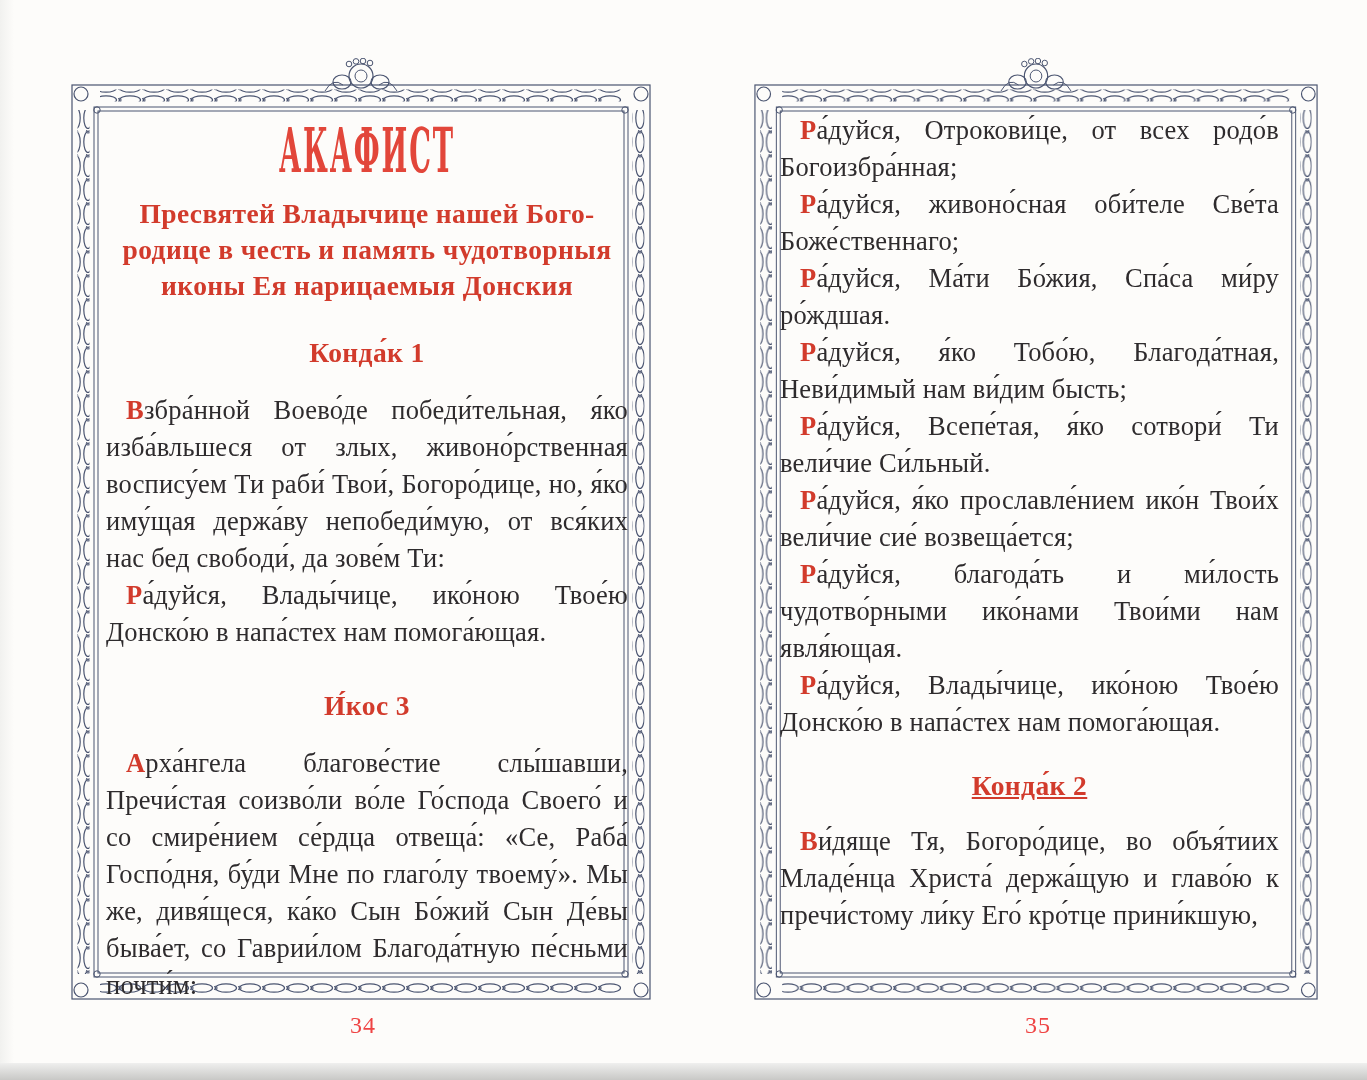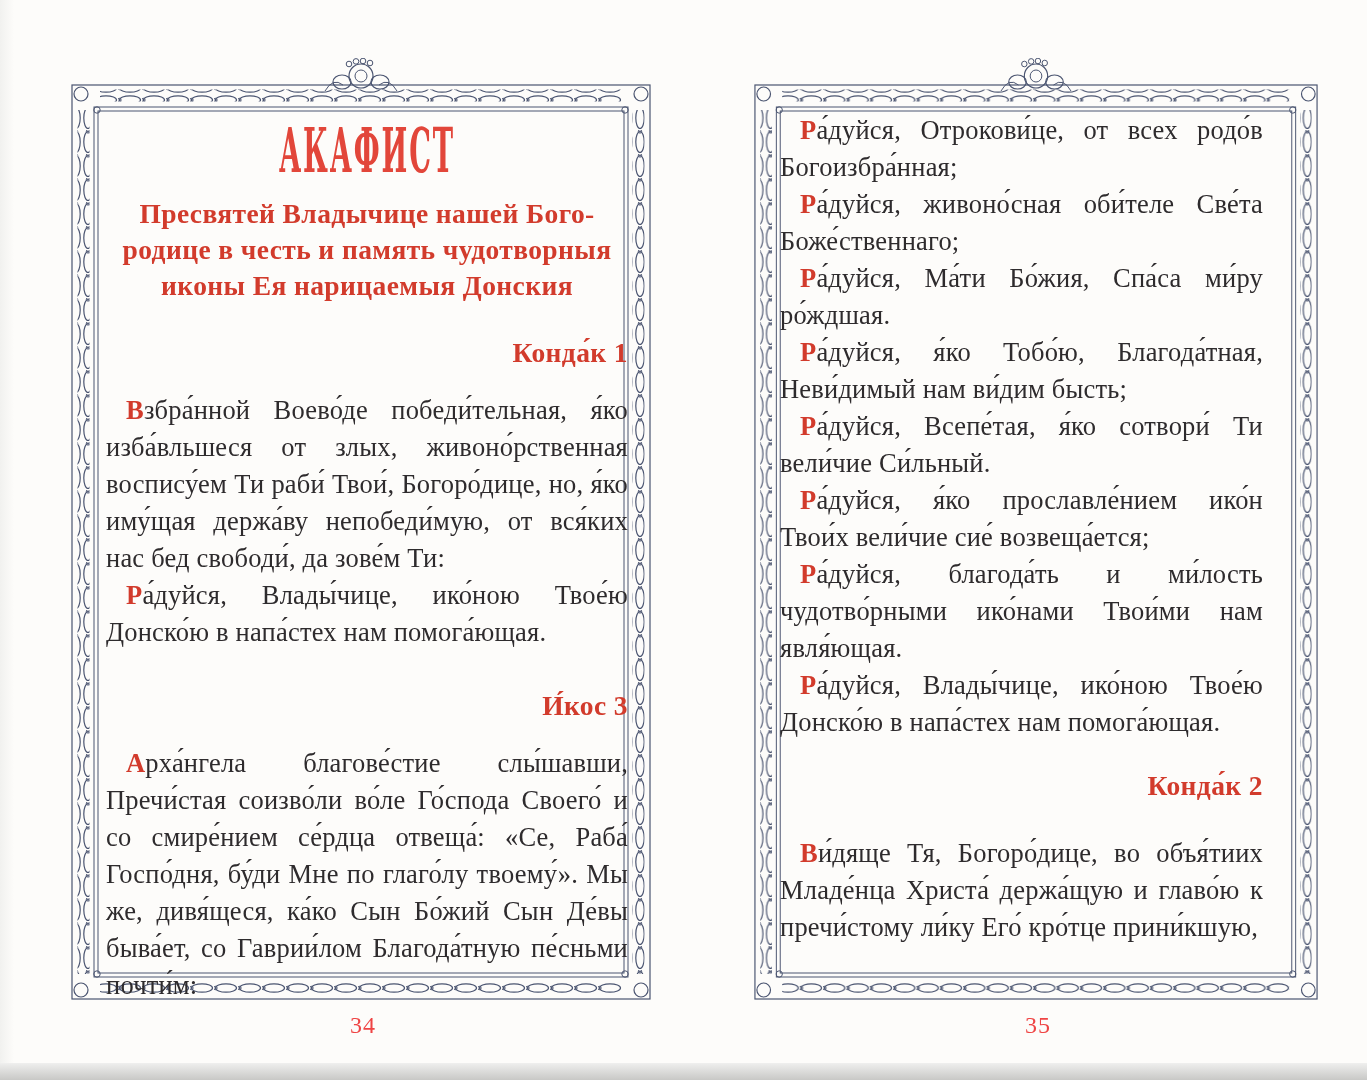--- a/index.html
+++ b/index.html
@@ -24,21 +24,21 @@
   .page { position: absolute; top: 58px; height: 944px; }
   .page-left  { left: 70px;  width: 582px; }
   .page-right { left: 753px; width: 566px; }
 
   .frame { position: absolute; inset: 0; width: 100%; height: 100%; }
   .ln { fill: none; stroke: var(--border); stroke-width: 1.2; }
   .lnthin { fill: none; stroke: var(--border); stroke-width: 1; }
 
   .content { position: absolute; top: 0; bottom: 0; }
   .content-left  { left: 36px; right: 24px; padding-top: 56px; }
-  .content-right { left: 27px; right: 56px; padding-top: 54px; }
+  .content-right { left: 27px; right: 40px; padding-top: 54px; }
 
   .akathist-title { text-align: center; height: 62px; margin-top: 6px; white-space: nowrap; }
   .akathist-title .tt {
     display: inline-block;
     font-family: "DejaVu Serif", serif;
     font-weight: bold;
     font-size: 44px; line-height: 62px;
     letter-spacing: 3px;
     color: var(--title_red);
     transform: scale(0.62, 1.42);
@@ -46,28 +46,28 @@
   }
 
   .subtitle { margin-top: 14px; text-align: center; }
   .subtitle-line {
     font-size: 27.5px; line-height: 36px;
     font-weight: bold; color: var(--accent_red);
     letter-spacing: 0.4px;
   }
 
   .rubric {
-    text-align: right;
+    text-align: center;
     font-size: 27.5px; line-height: 30px;
     font-weight: bold; color: var(--accent_red);
     margin: 34px 0 24px;
     letter-spacing: 0.4px;
   }
   .rubric-ikos { margin-top: 40px; }
-  .rubric-k2 { margin: 30px 0 34px; }
+  .rubric-k2 { margin: 30px 0 22px; text-decoration: underline; }
 
   .para {
     margin: 0;
     font-size: 26.5px; line-height: 37px;
     letter-spacing: 0.2px;
     text-align: justify;
     text-indent: 20px;
   }
   .init { color: var(--accent_red); font-weight: bold; }
 

